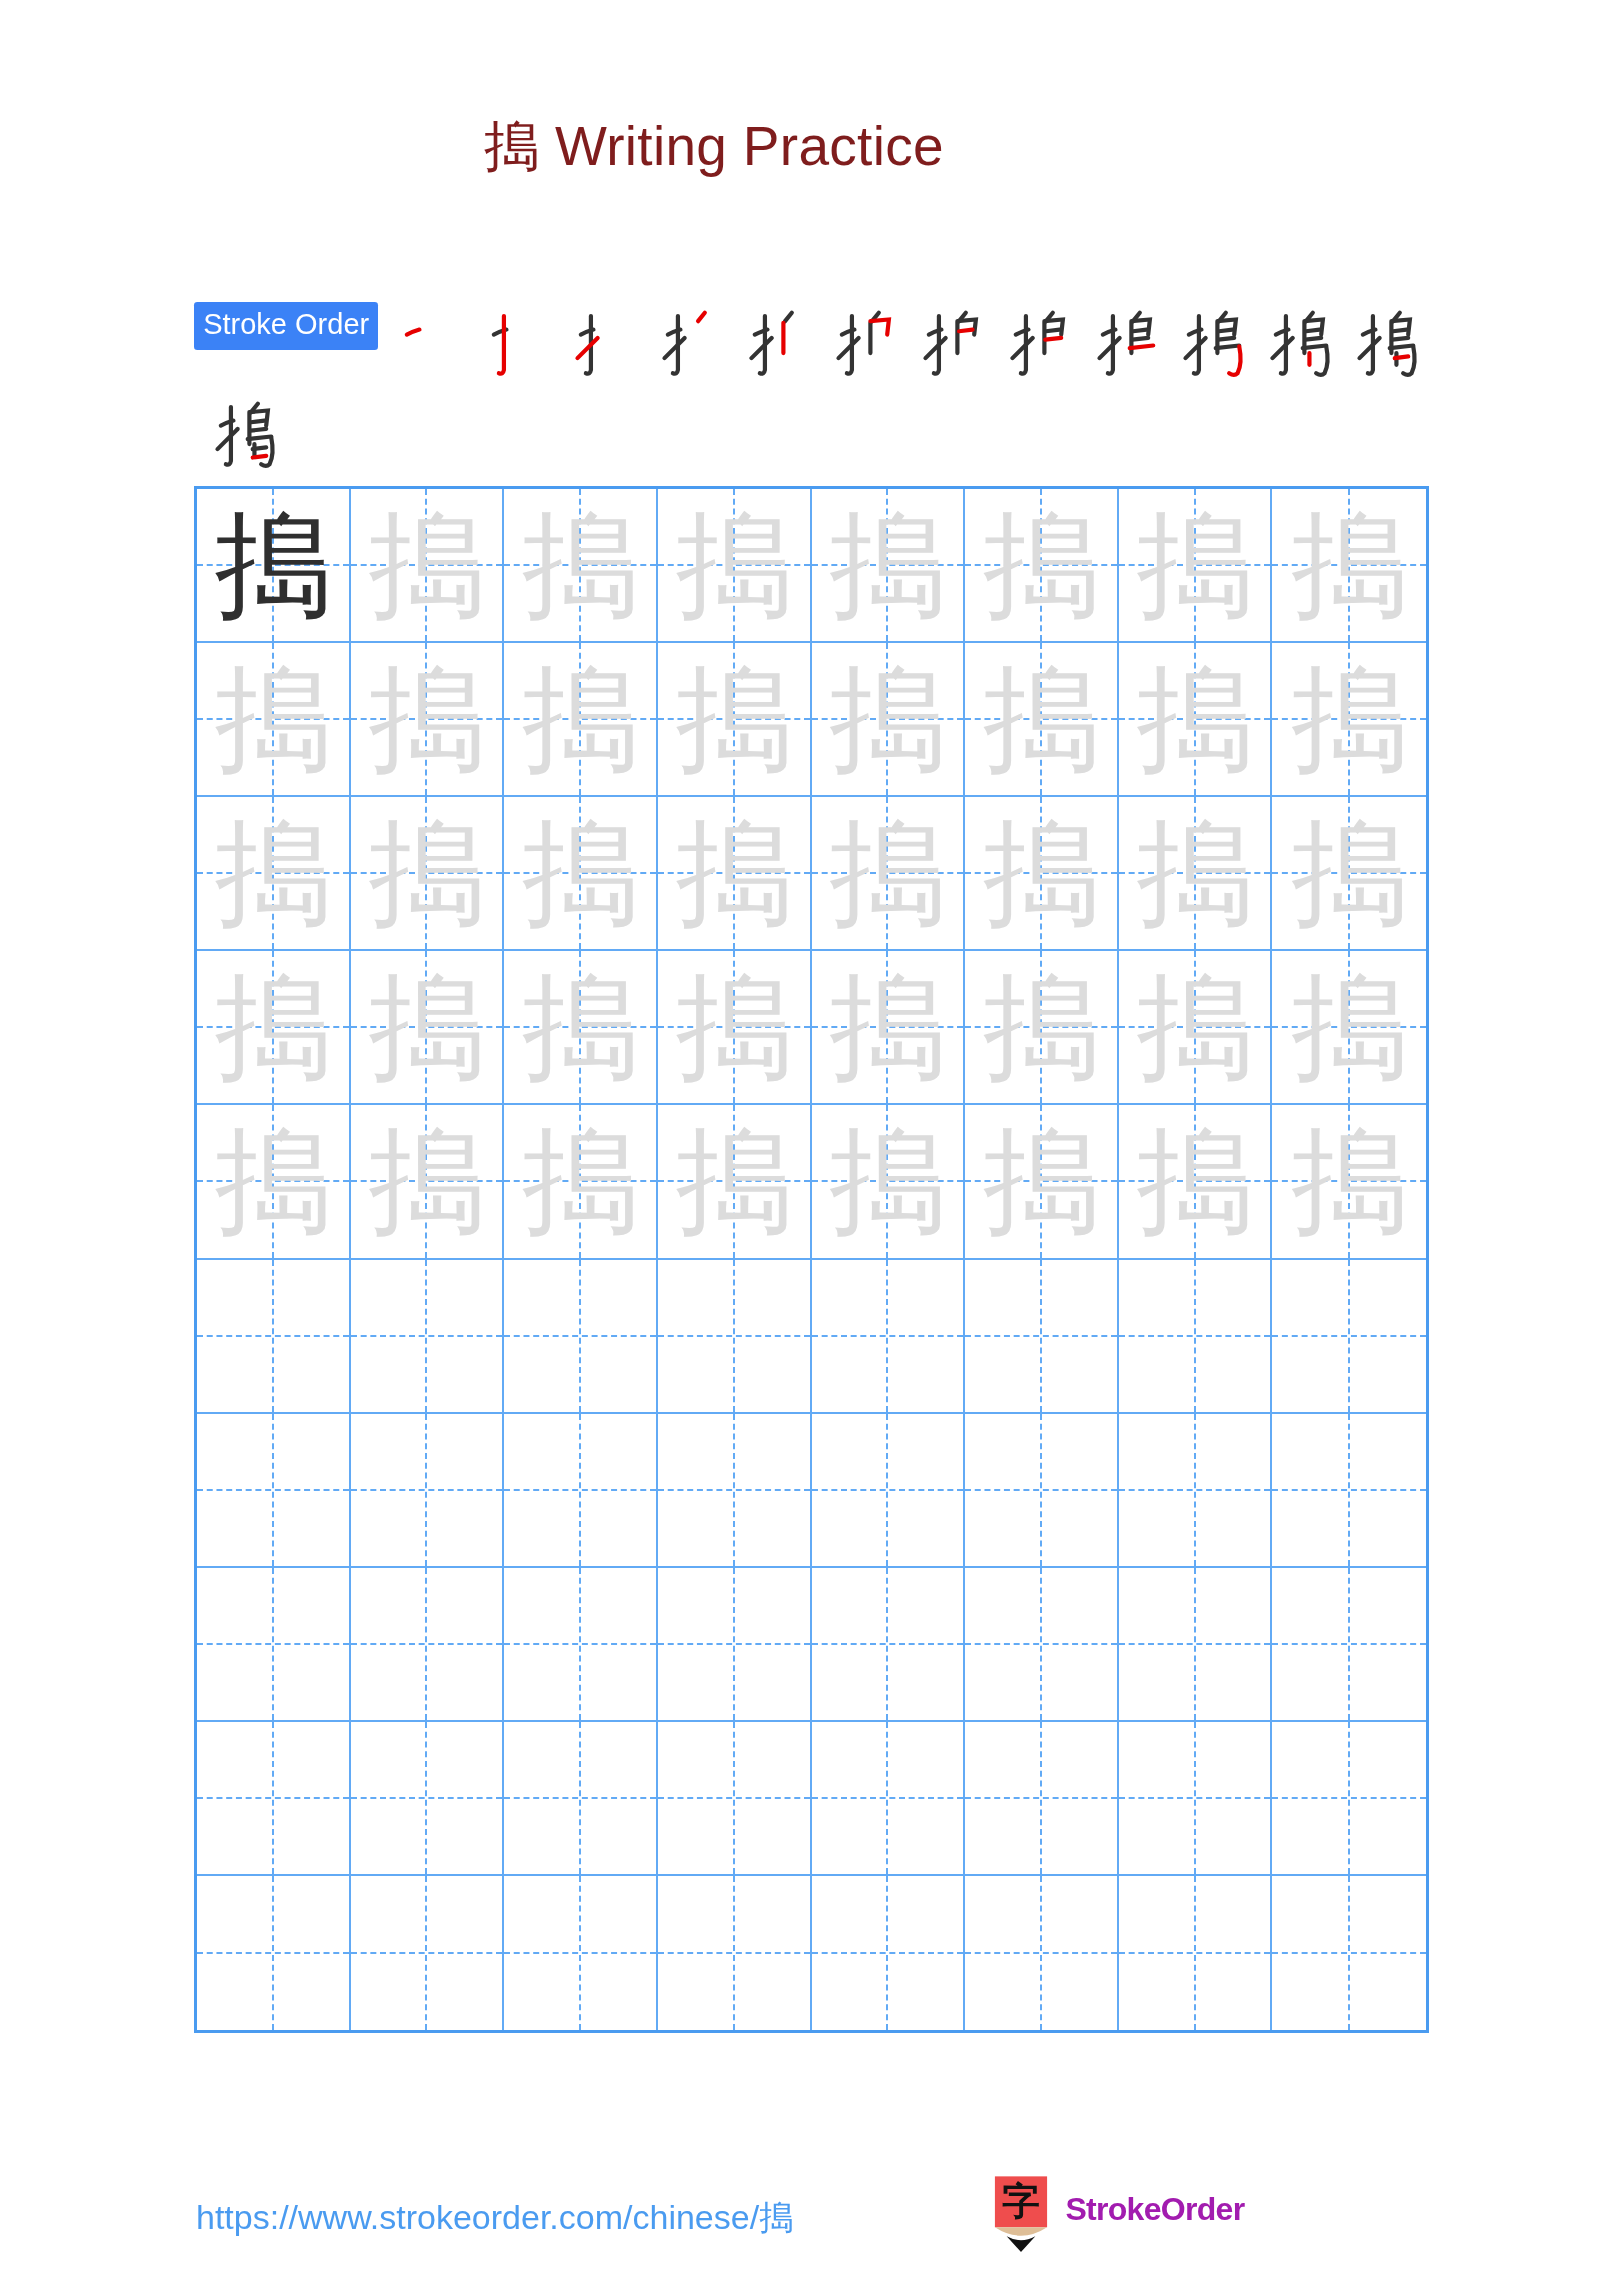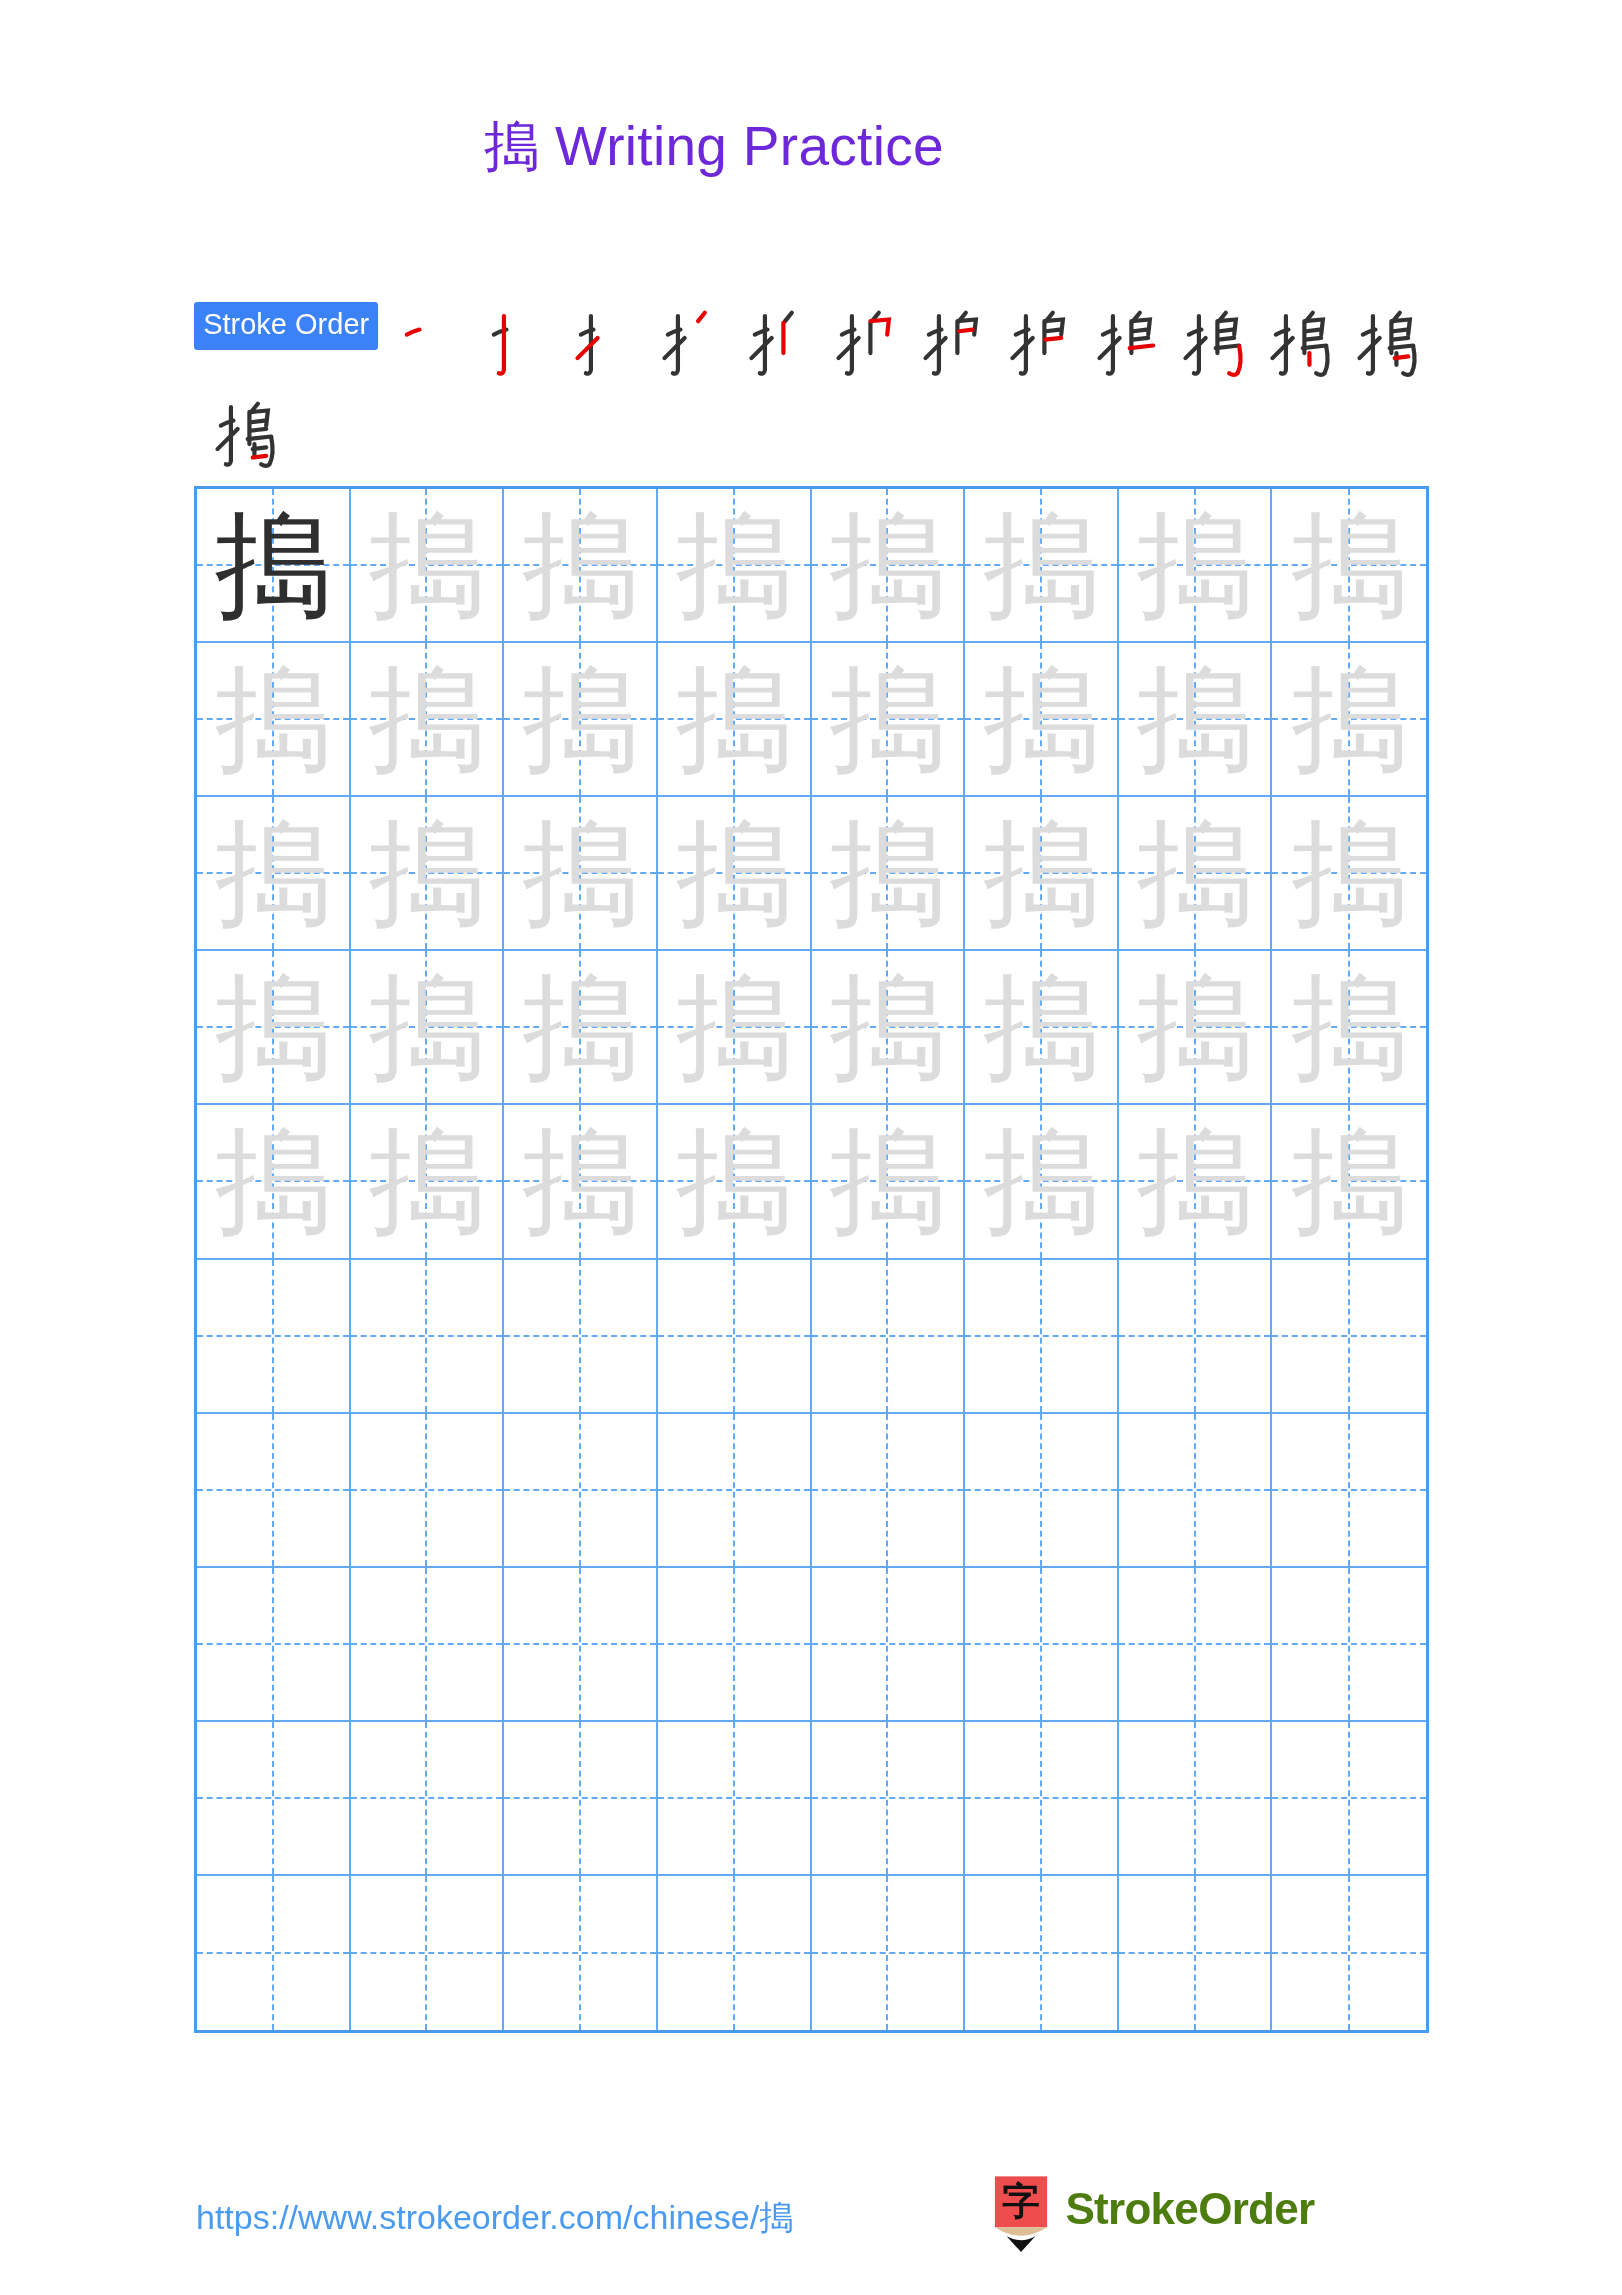--- a/index.html
+++ b/index.html
@@ -17,21 +17,21 @@
 
   
   .page-title {
     position: absolute;
     top: 110px;
     left: 0;
     width: 1428px;
     text-align: center;
     font-size: 55px;
     font-weight: 400;
-    color: #6d28d9;
+    color: #7f1d1d;
     letter-spacing: 0.3px;
     white-space: nowrap;
   }
   .page-title .title-char {
     font-family: "DejaVu Sans", "Liberation Sans", sans-serif;
   }
 
   
   .stroke-order-section {
     position: absolute;
@@ -150,23 +150,23 @@
     display: flex;
     align-items: center;
     gap: 14.4px;
   }
   .brand-logo {
     width: 60px;
     height: 79px;
     position: relative;
   }
   .brand-name {
-    font-size: 44px;
+    font-size: 32px;
     font-weight: bold;
-    color: #4d7c0f;
+    color: #a21caf;
     letter-spacing: -0.7px;
     white-space: nowrap;
     line-height: 1;
     position: relative;
     top: -6.5px;
   }
 </style>
 </head>
 <body>
 

